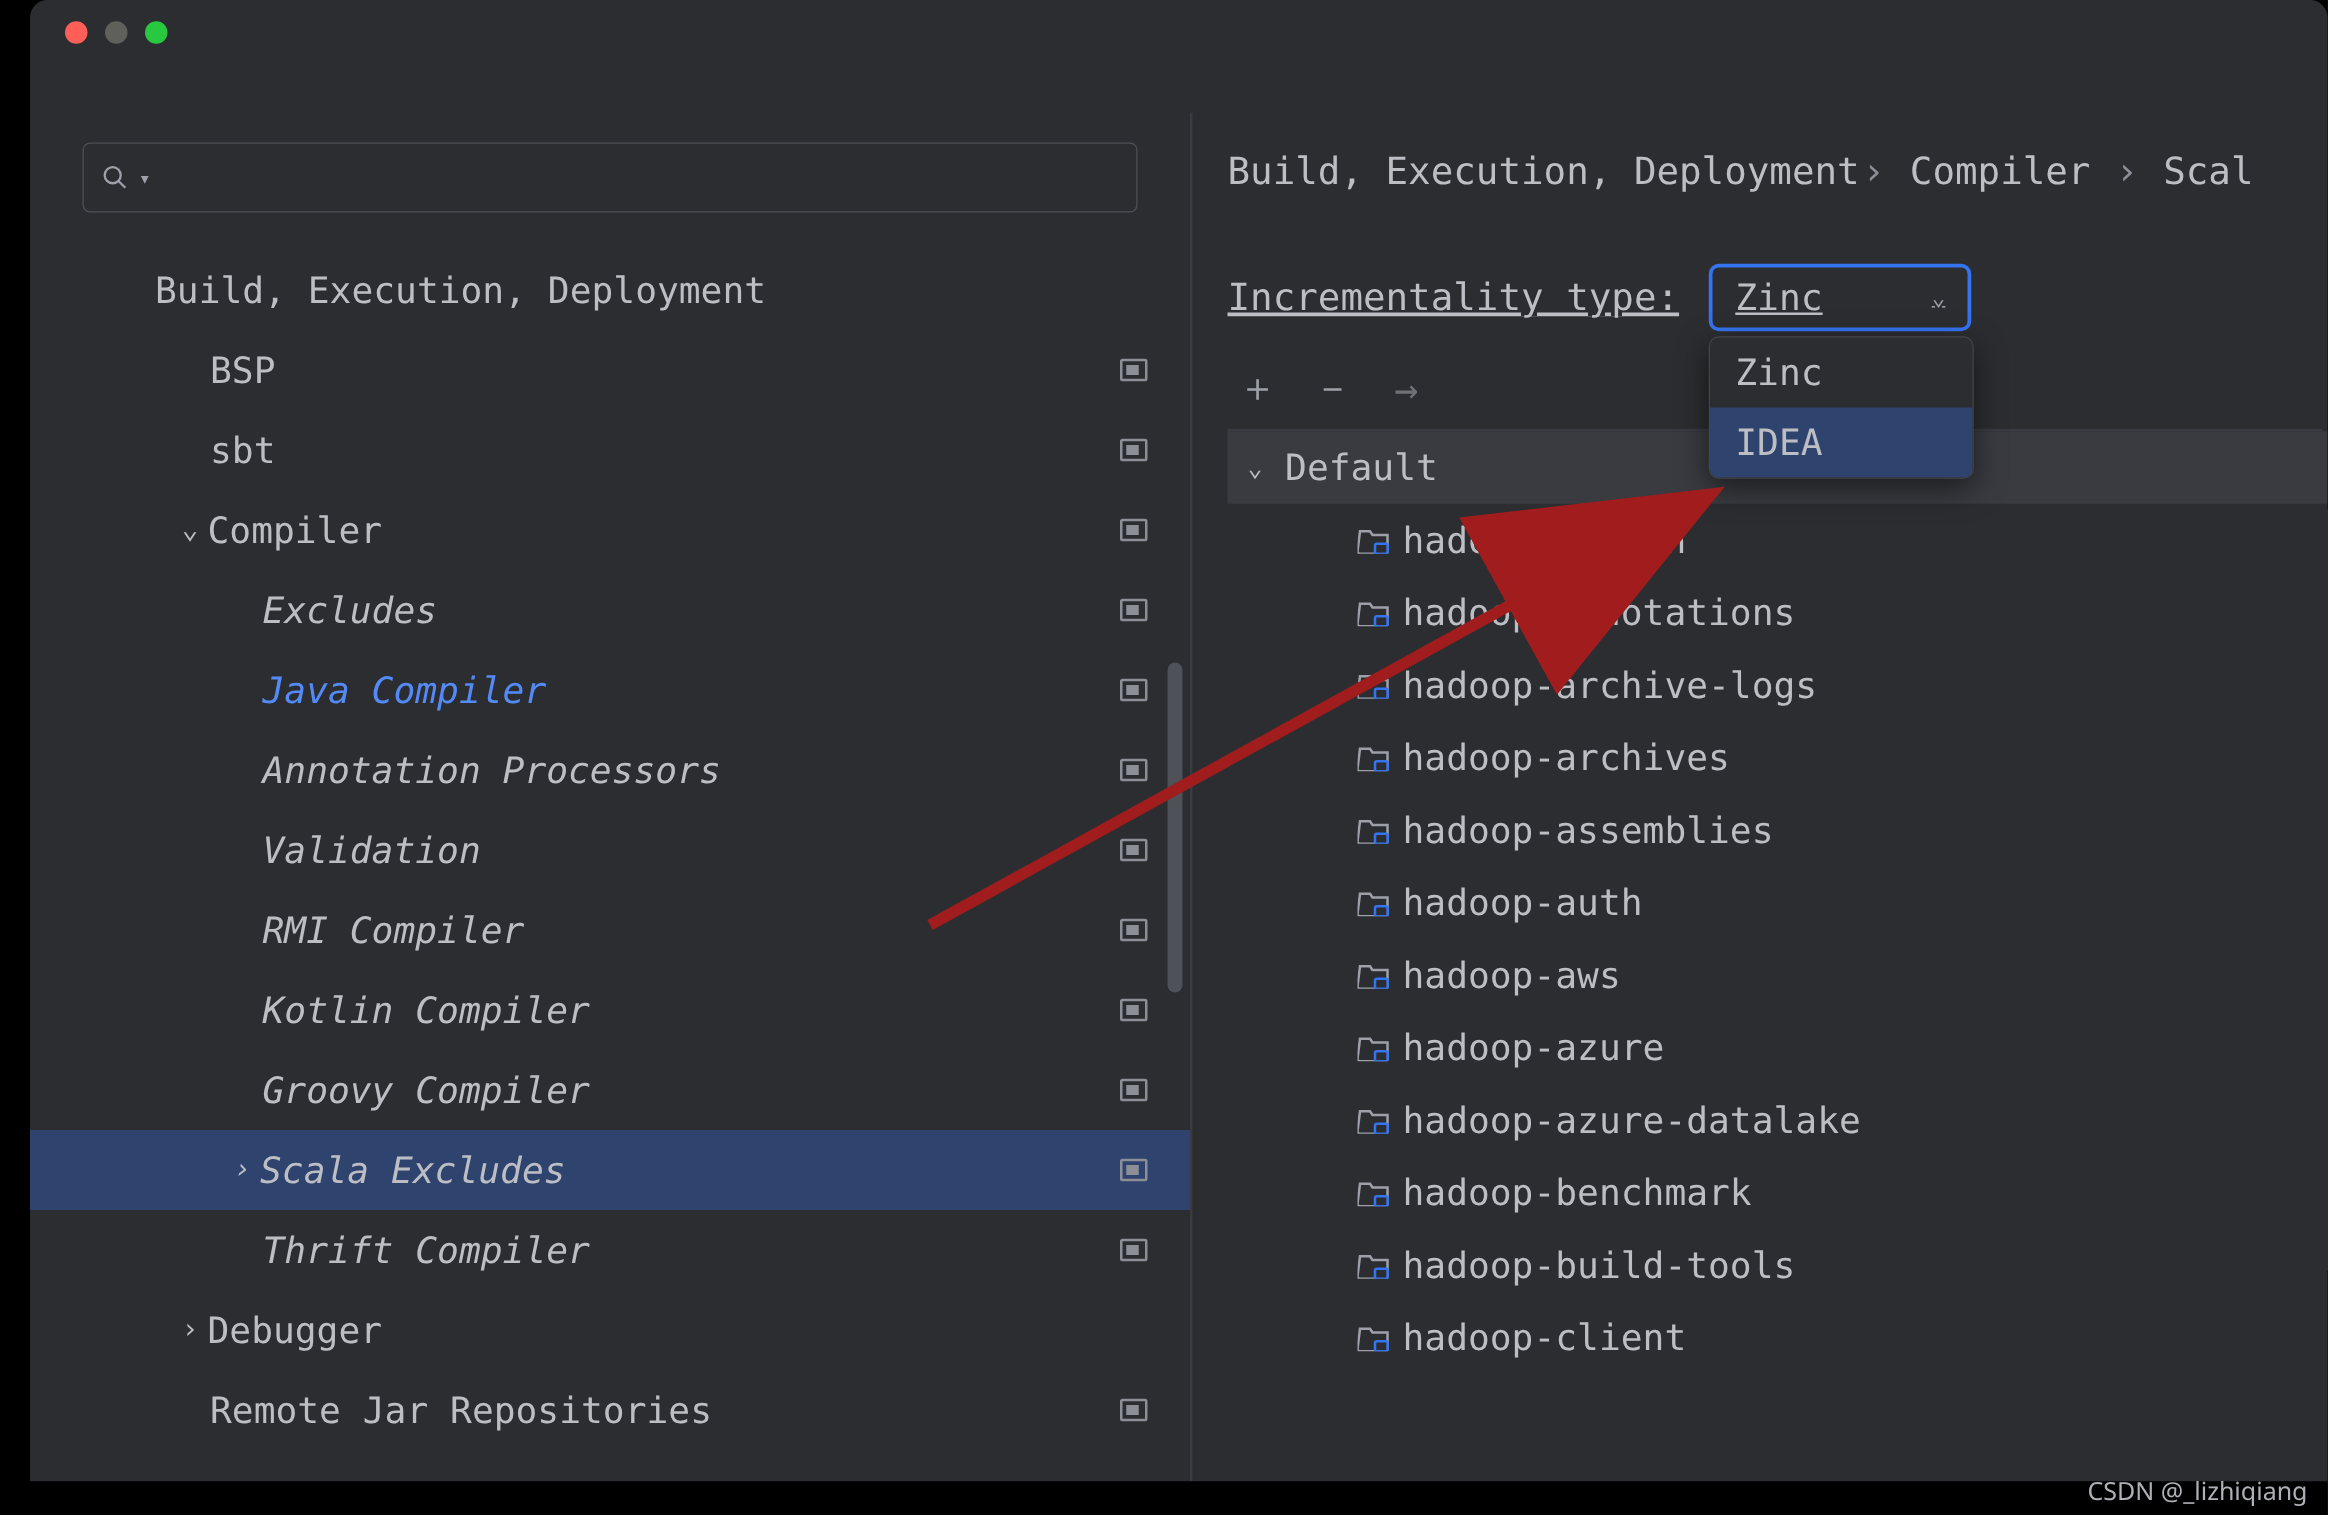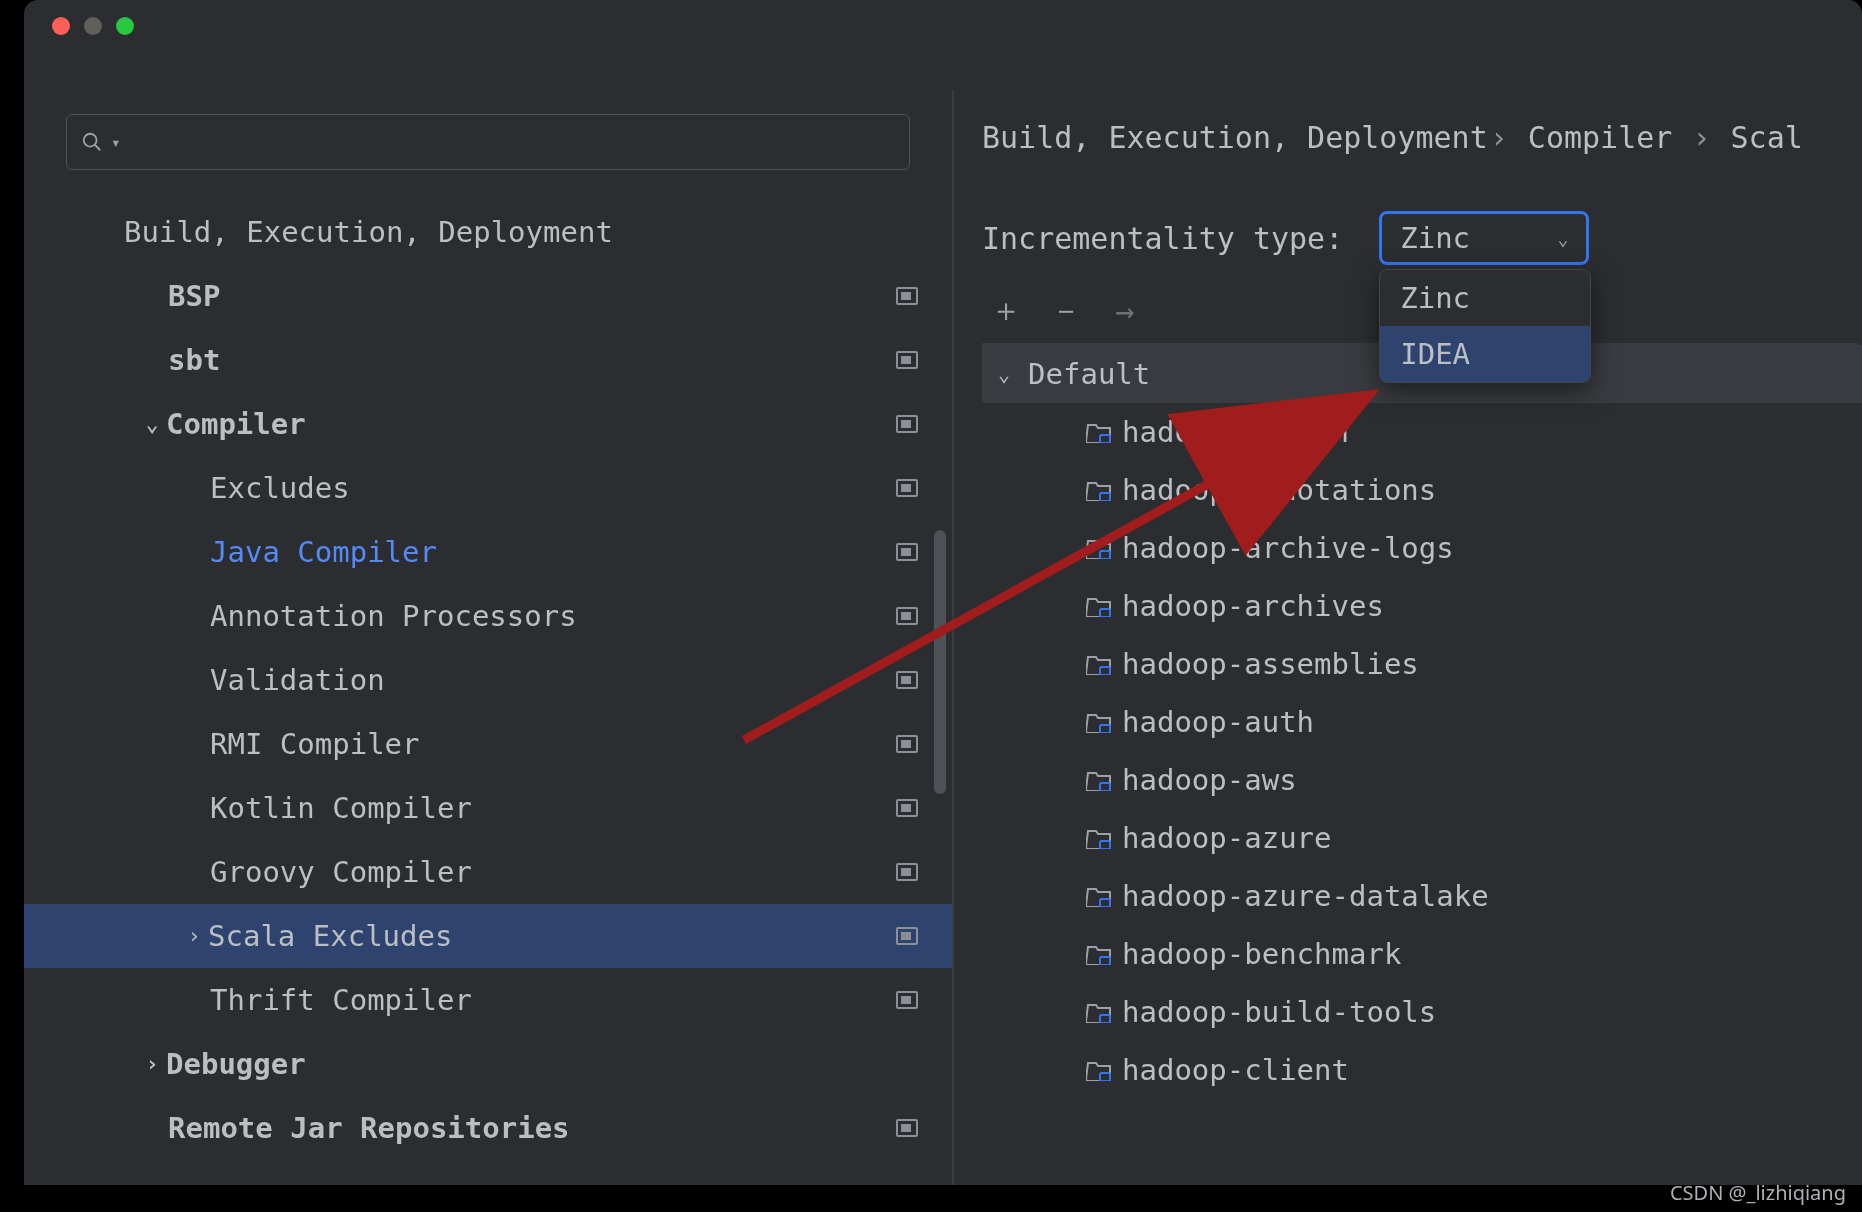--- a/index.html
+++ b/index.html
@@ -97,22 +97,22 @@
   }
   .row .label {
     white-space: nowrap;
   }
   .row .chevron {
     width: 28px; display: inline-flex; justify-content: center;
     color: var(--text);
     font-size: 22px;
   }
   .indent-0 { padding-left: 100px; }
-  .indent-1 { padding-left: 144px; font-weight: bold; }
-  .indent-2 { padding-left: 186px; }
+  .indent-1 { padding-left: 144px; }
+  .indent-2 { padding-left: 186px; font-style: italic; }
   .row.with-chevron.indent-1 { padding-left: 114px; }
   .row.with-chevron.indent-2 { padding-left: 156px; }
   .row.selected {
     background: var(--selection);
   }
   .row.link .label { color: var(--accent-blue); }
 
   .proj-badge {
     position: absolute;
     right: 34px;
@@ -148,23 +148,24 @@
   }
   .breadcrumb {
     font-size: 30px;
     color: var(--text);
     white-space: nowrap;
     margin-bottom: 56px;
   }
   .breadcrumb .sep { color: #8c8f96; padding: 0 2px; }
 
   .field-row {
-    display: flex; align-items: center; gap: 36px;
+    display: flex; align-items: center; gap: 24px;
     font-size: 30px;
     margin-bottom: 18px;
+    text-decoration: underline;
   }
   .dropdown {
     position: relative;
   }
   .dropdown-button {
     height: 54px;
     min-width: 210px;
     border: 3px solid var(--dropdown-border);
     border-radius: 8px;
     background: var(--bg);

